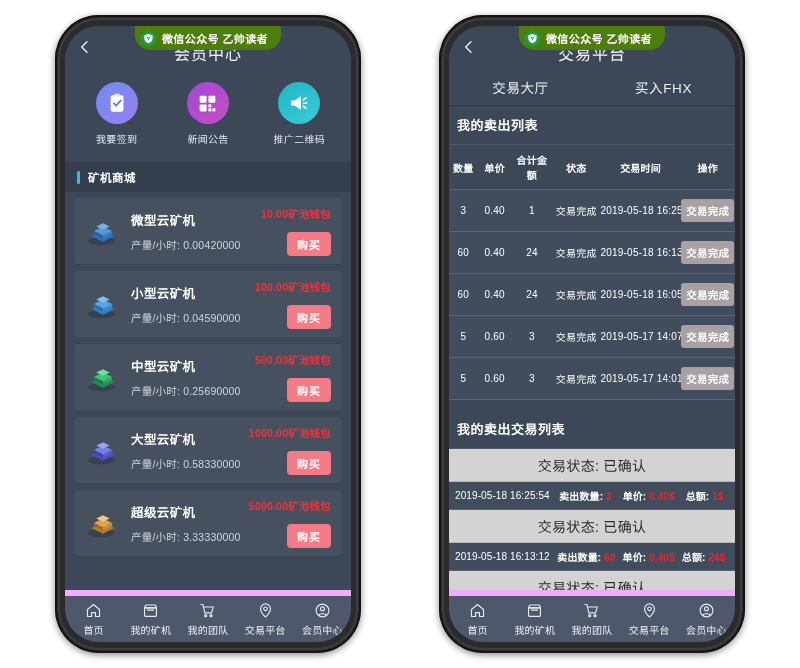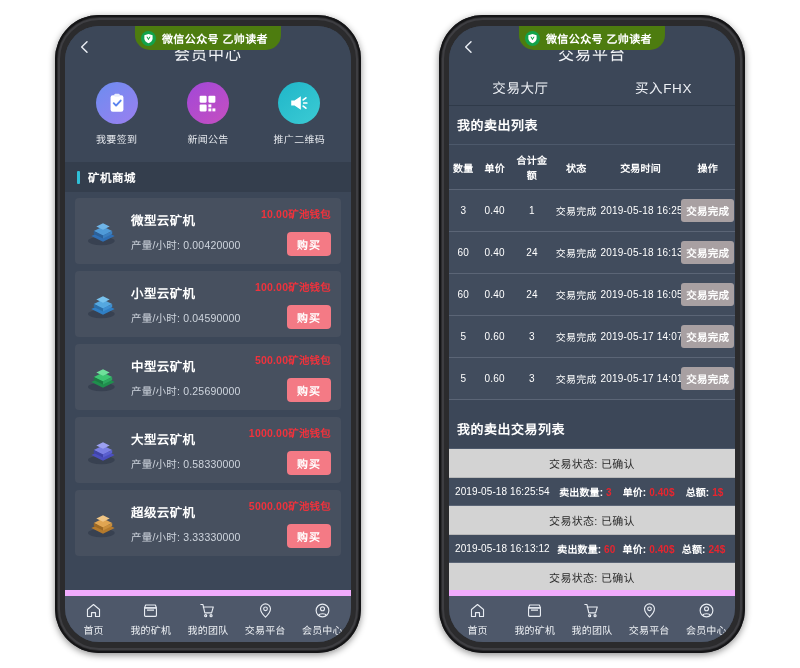--- a/index.html
+++ b/index.html
@@ -316,21 +316,21 @@
     letter-spacing: .3px;
     cursor: pointer;
     white-space: nowrap;
   }
 
   
   .detail-block { flex: 0 0 auto; }
   .detail-status {
     background: #d3d3d3;
     color: #2c2c2c;
-    font-size: 11px;
+    font-size: 14px;
     text-align: center;
     padding: 6px 0;
     letter-spacing: .3px;
     border-bottom: 1px solid #b9b9b9;
   }
   .detail-row {
     background: #414c5d;
     display: flex;
     align-items: center;
     padding: 6px 6px;

